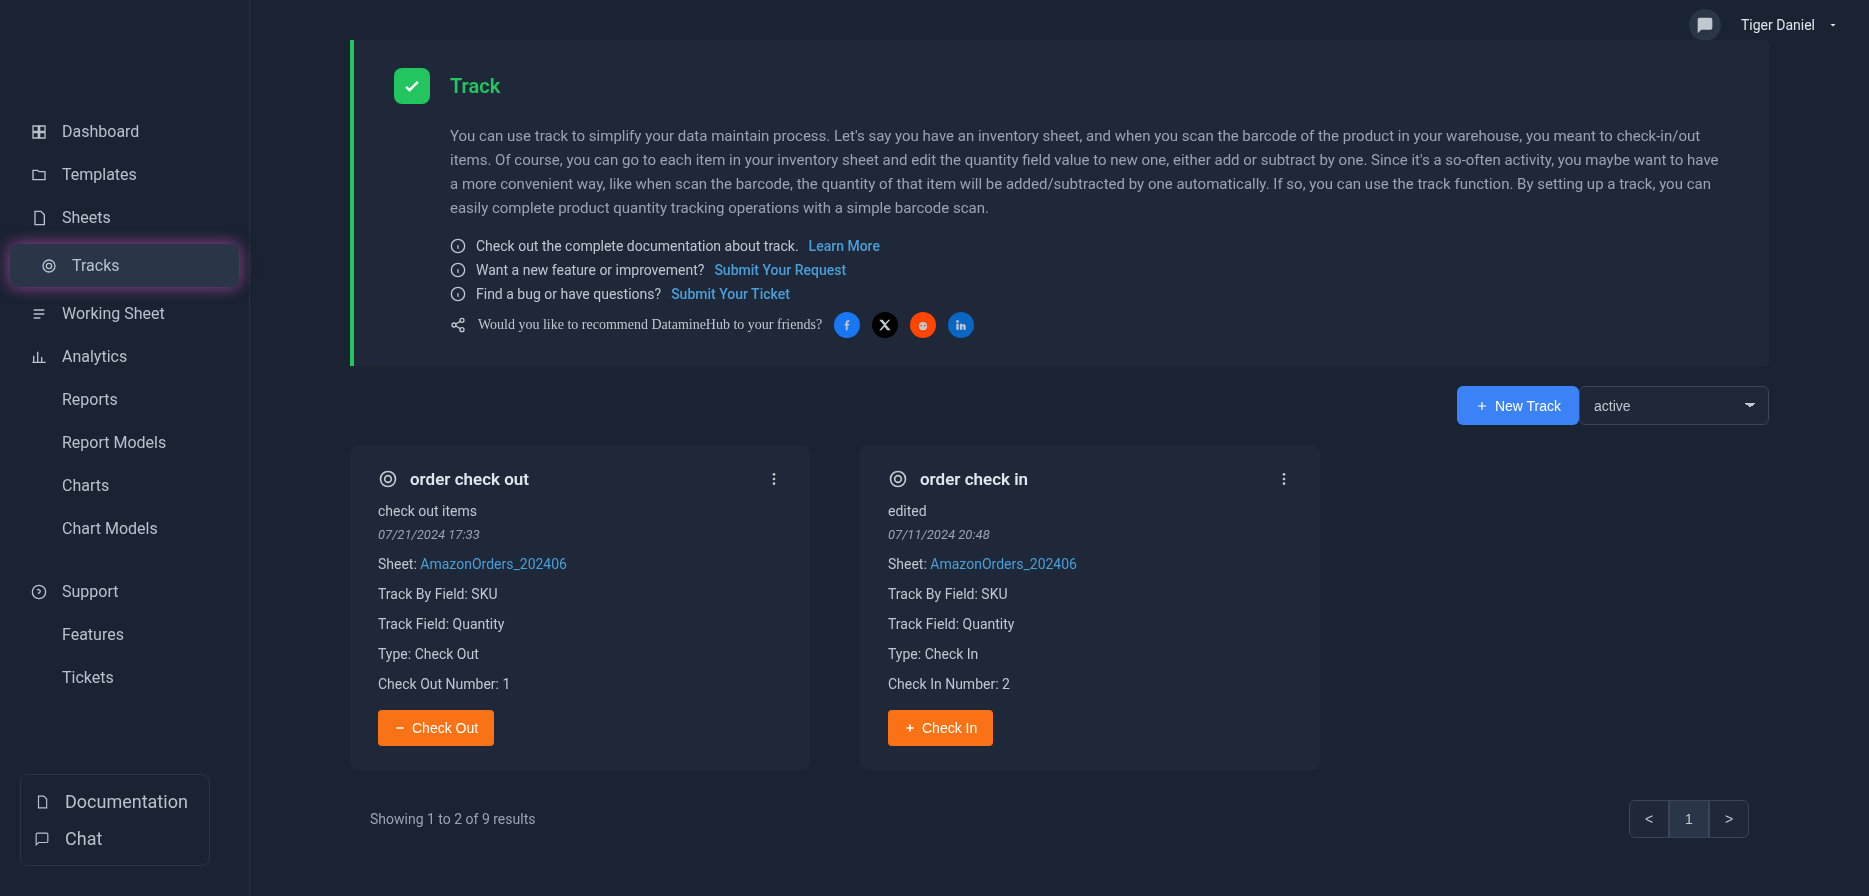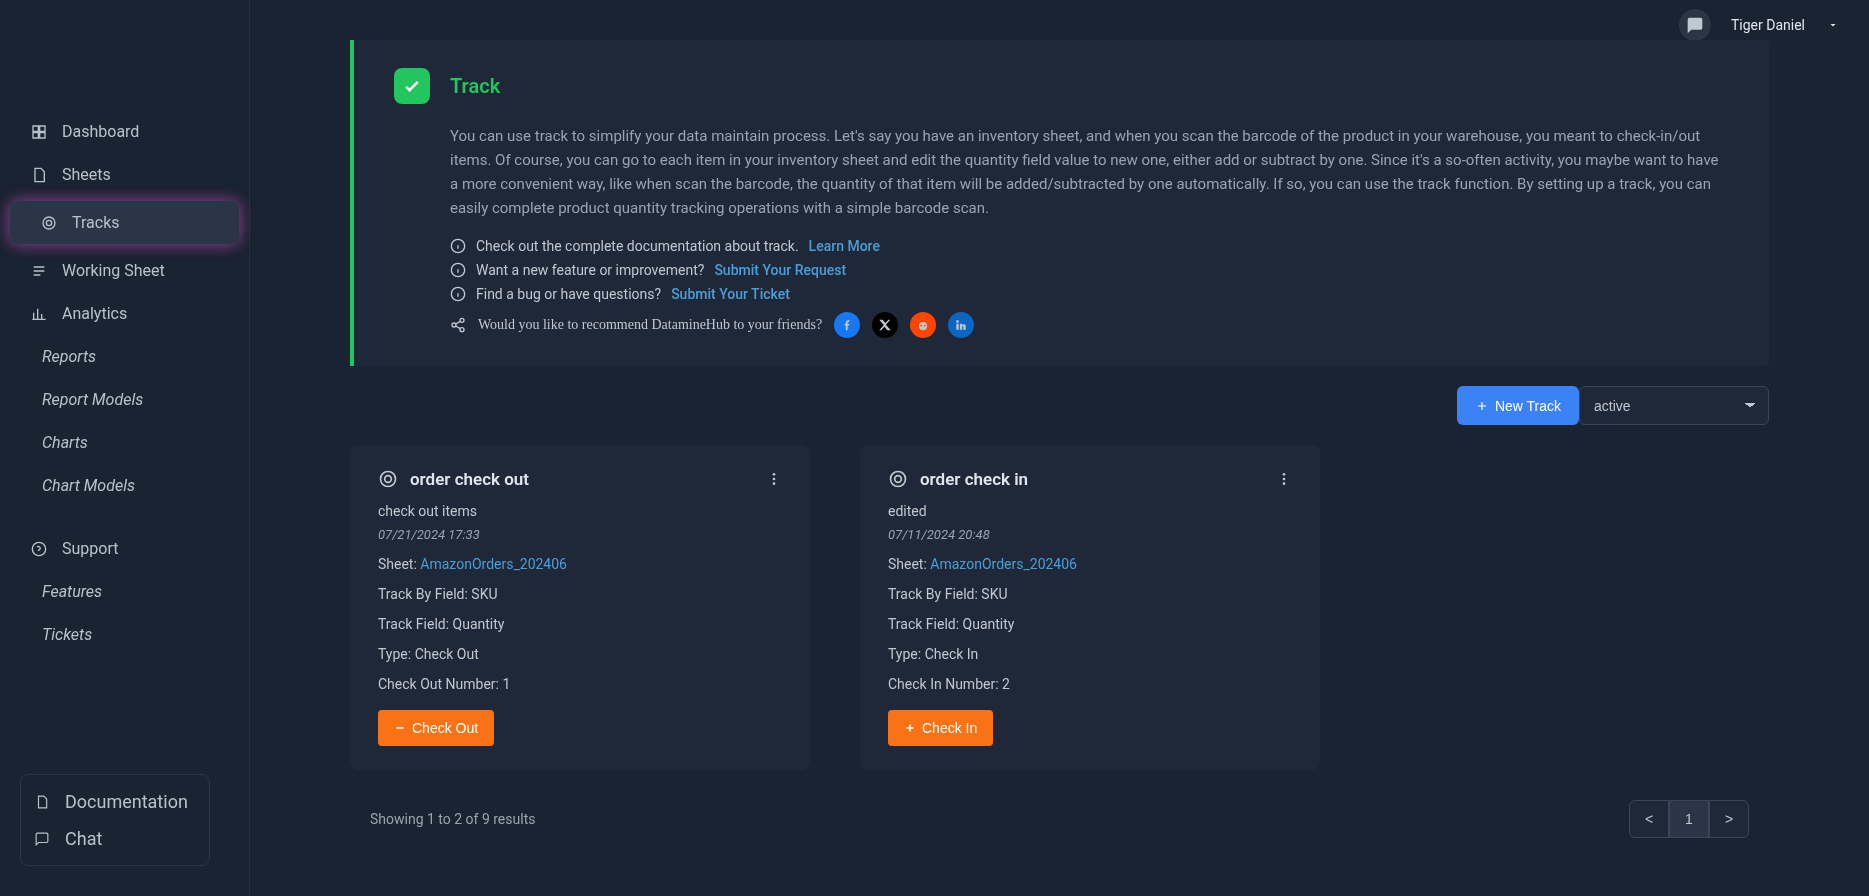--- a/index.html
+++ b/index.html
@@ -22,21 +22,21 @@
   gap: 20px;
   padding-right: 30px;
 }
 .topbar .chat-icon {
   width: 32px; height: 32px;
   border-radius: 50%;
   background: #2a3545;
   display: flex; align-items: center; justify-content: center;
   cursor: pointer;
 }
-.topbar .user { color: #e0e6ec; cursor: pointer; display: flex; align-items: center; gap: 22px; }
+.topbar .user { color: #e0e6ec; cursor: pointer; display: flex; align-items: center; gap: 12px; }
 
 .logo {
   position: absolute;
   top: 18px; left: 10px;
   display: flex; align-items: center; gap: 2px;
   color: #4a9fd8;
   font-size: 22px;
   font-weight: 500;
 }
 .logo-bars { display: flex; gap: 2px; align-items: center; }
@@ -59,21 +59,21 @@
   color: #b8c2cc; cursor: pointer;
   font-size: 16px;
 }
 .nav-item.active {
   background: #2a3548;
   margin: 5px 10px;
   border-radius: 8px;
   box-shadow: 0 0 15px rgba(180,80,220,0.5), 0 0 15px rgba(255,80,120,0.3);
 }
 .nav-item .ico { width: 18px; height: 18px; display: flex; align-items: center; justify-content: center; flex-shrink:0; }
-.nav-sub { padding-left: 42px; font-style: italic; }
+.nav-sub { padding-left: 62px; }
 
 .bottom-box {
   position: absolute; bottom: 30px; left: 20px;
   width: 190px;
   border: 1px solid #2a3548;
   border-radius: 8px;
   padding: 8px 0;
 }
 .bottom-box .nav-item { padding: 8px 12px; font-size: 18px; }
 
@@ -190,20 +190,28 @@
     <span class="ico">
         <svg width="16" height="16" viewBox="0 0 24 24">
           <path d="M3 3h8v8H3zM13 3h8v8h-8zM3 13h8v8H3zM13 13h8v8h-8z" fill="none" stroke="currentColor" stroke-width="2"></path>
         </svg>
       </span>
     <span>Dashboard</span>
   </div>
   <div class="nav-item">
     <span class="ico">
         <svg width="16" height="16" viewBox="0 0 24 24">
+          <path d="M3 5h7l2 2h9v12H3z" fill="none" stroke="currentColor" stroke-width="2"></path>
+        </svg>
+      </span>
+    <span>Templates</span>
+  </div>
+  <div class="nav-item">
+    <span class="ico">
+        <svg width="16" height="16" viewBox="0 0 24 24">
           <path d="M6 2h9l5 5v15H6z" fill="none" stroke="currentColor" stroke-width="2"></path>
         </svg>
       </span>
     <span>Sheets</span>
   </div>
   <div class="nav-item active">
     <span class="ico">
         <svg width="16" height="16" viewBox="0 0 24 24">
           <circle cx="12" cy="12" r="9" fill="none" stroke="currentColor" stroke-width="2"></circle>
           <circle cx="12" cy="12" r="4" fill="none" stroke="currentColor" stroke-width="2"></circle>

